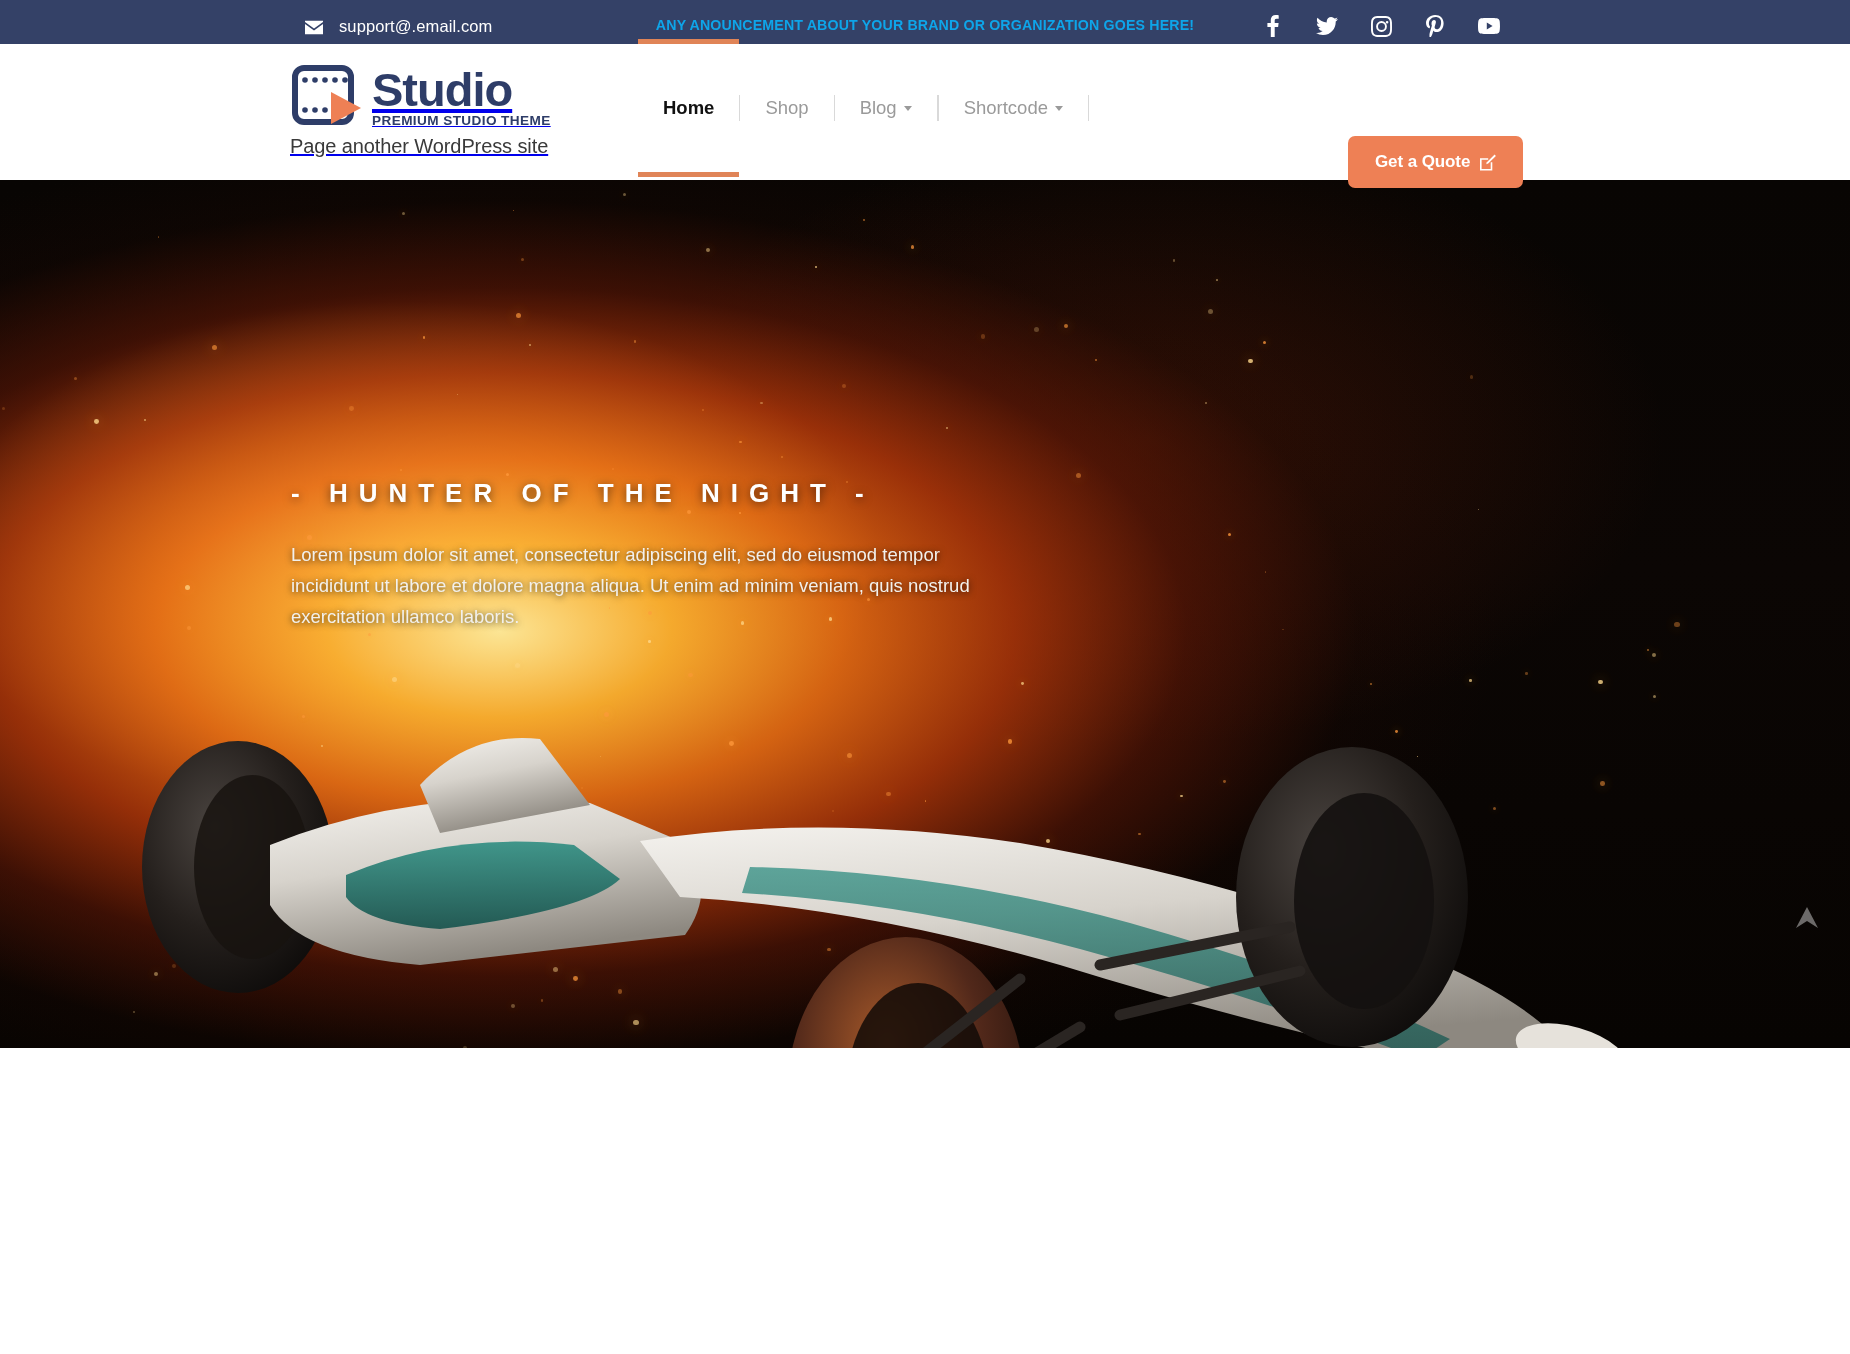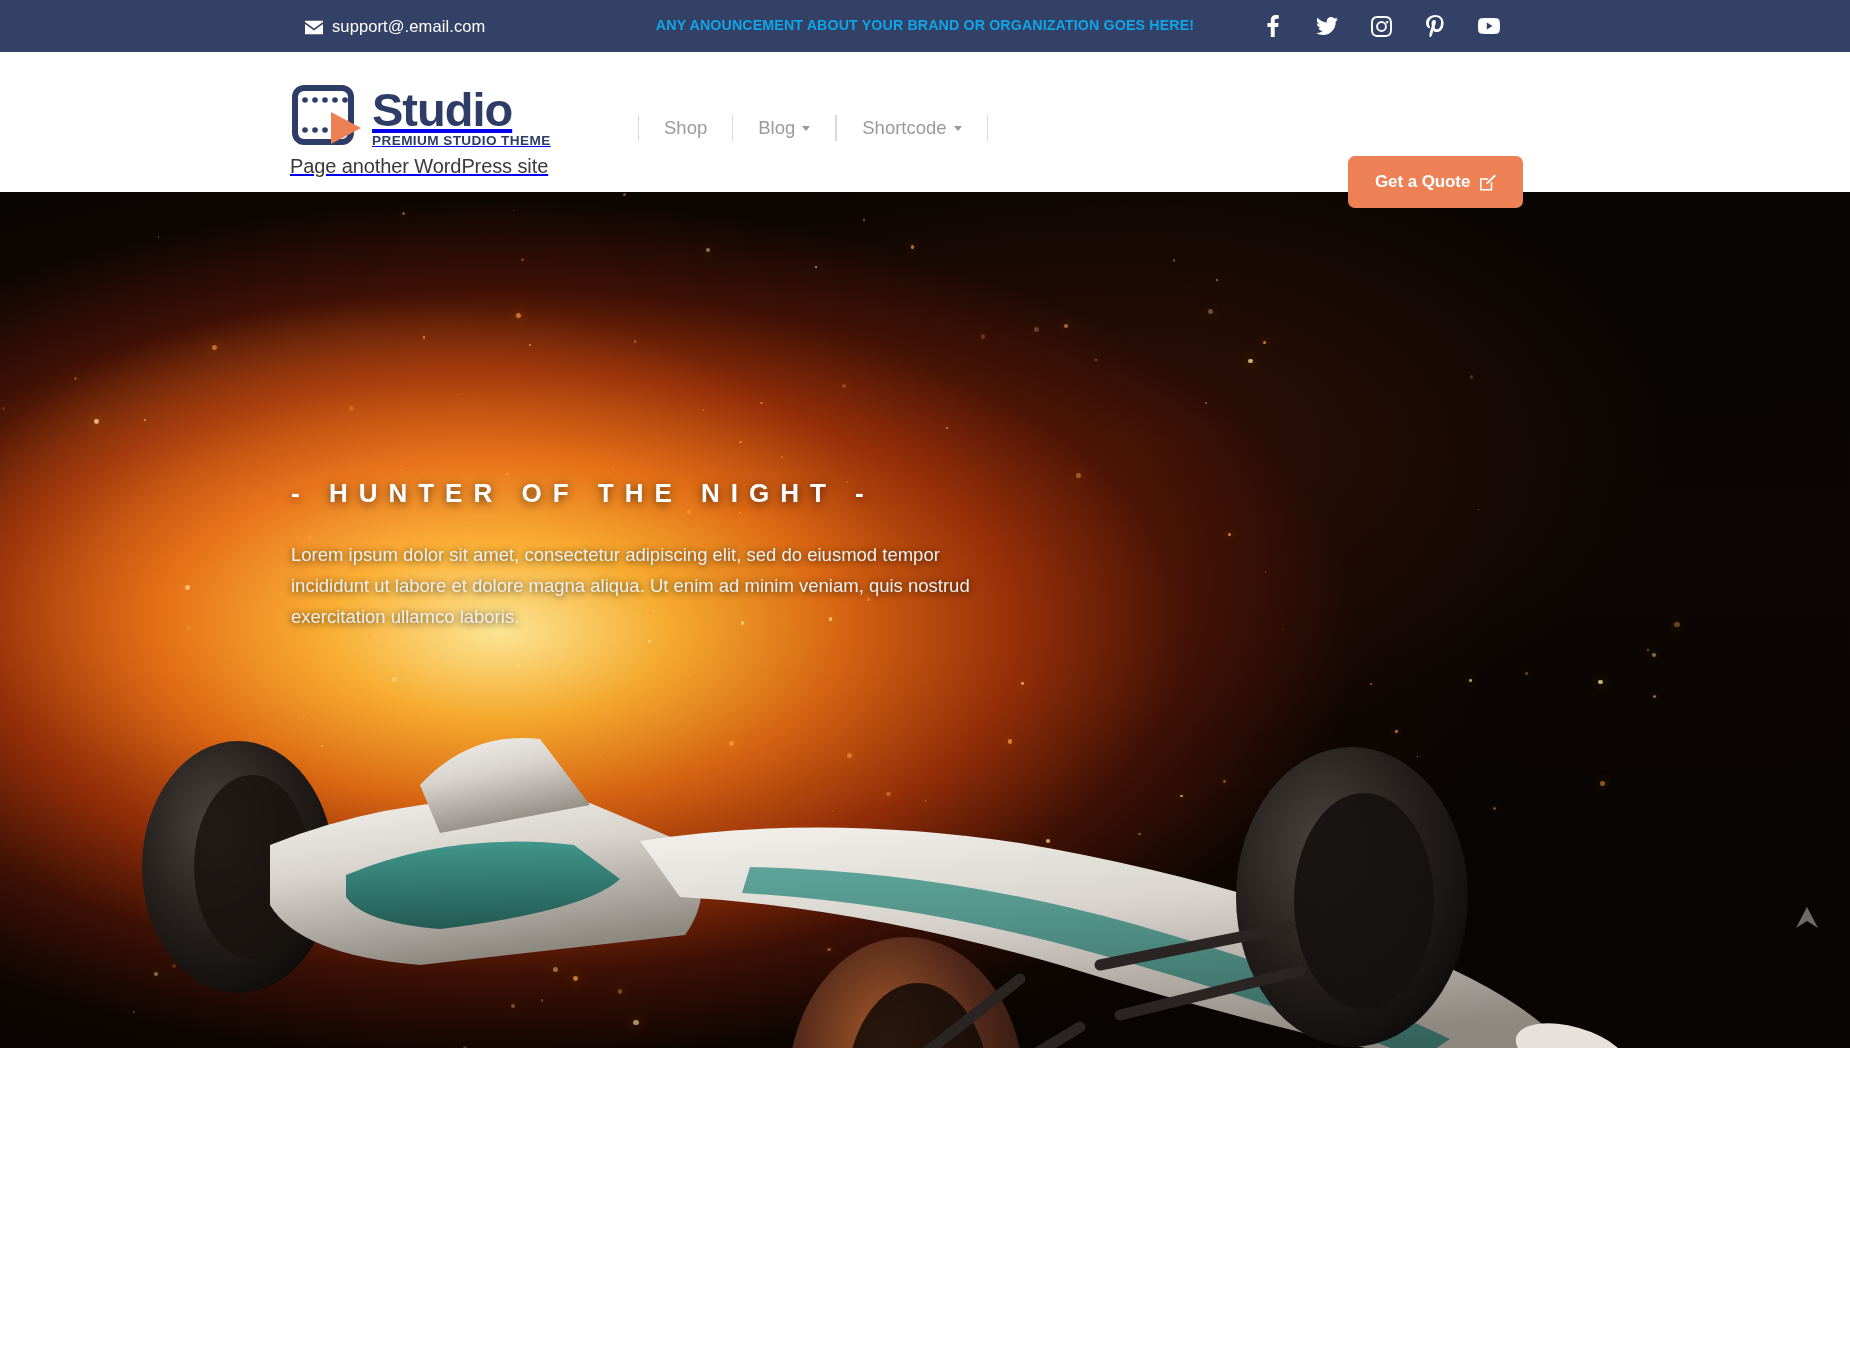--- a/index.html
+++ b/index.html
@@ -12,21 +12,21 @@
   }
 
   
   .topbar{
     position:absolute; left:0; top:0; width:1850px; height:52px;
     background:#344167;
     display:flex; align-items:center;
   }
   .topbar-email{
     position:absolute; left:305px; top:50%; transform:translateY(-50%);
-    display:flex; align-items:center; gap:9px;
+    display:flex; align-items:center; gap:16px;
     color:#ffffff; font-size:16.5px; font-weight:500; letter-spacing:.1px;
     text-decoration:none; white-space:nowrap;
   }
   .topbar-email .mail-ico{ display:block; width:18px; height:14px; }
   .topbar-announce{
     position:absolute; left:50%; transform:translateX(-50%); top:50%; margin-top:-9px;
     color:#0ea5e9; font-size:14.2px; font-weight:bold; letter-spacing:.15px;
     white-space:nowrap;
   }
   .topbar-social{
@@ -34,21 +34,21 @@
     display:flex; align-items:center; gap:32px;
   }
   .topbar-social a{
     display:flex; align-items:center; justify-content:center;
     width:22px; height:22px; color:#ffffff; text-decoration:none;
   }
   .topbar-social svg{ display:block; fill:#ffffff; }
 
   
   .header{
-    position:absolute; left:0; top:64px; width:1850px; height:128px;
+    position:absolute; left:0; top:44px; width:1850px; height:128px;
     background:#ffffff; z-index:6;
   }
   .brand{
     position:absolute; left:291px; top:20px;
     display:flex; flex-direction:column; align-items:flex-start;
   }
   .brand-row{ display:flex; align-items:flex-end; gap:3px; }
   .brand-mark{ width:78px; height:62px; display:block; flex:0 0 auto; margin-bottom:2px;}
   .brand-words{ display:flex; flex-direction:column; align-items:flex-start; }
   .brand-name{
@@ -261,20 +261,23 @@
       </span>
       <span class="brand-words">
         <span class="brand-name">Studio</span>
         <span class="brand-tag">PREMIUM STUDIO THEME</span>
       </span>
     </span>
     <span class="brand-sub">Page another WordPress site</span>
   </a>
 
   <nav class="nav">
+    <a class="nav-item active" href="#">
+      <span>Home</span>
+    </a>
     <span class="nav-sep"></span>
     <a class="nav-item" href="#">
       <span>Shop</span>
     </a>
     <span class="nav-sep"></span>
     <a class="nav-item" href="#">
       <span>Blog</span>
       <span class="caret"></span>
     </a>
     <span class="nav-sep"></span>

